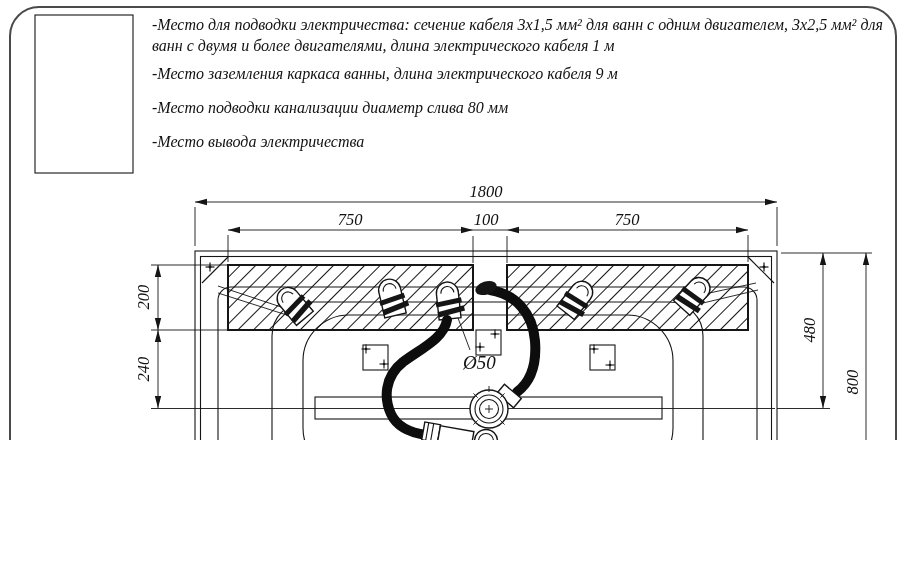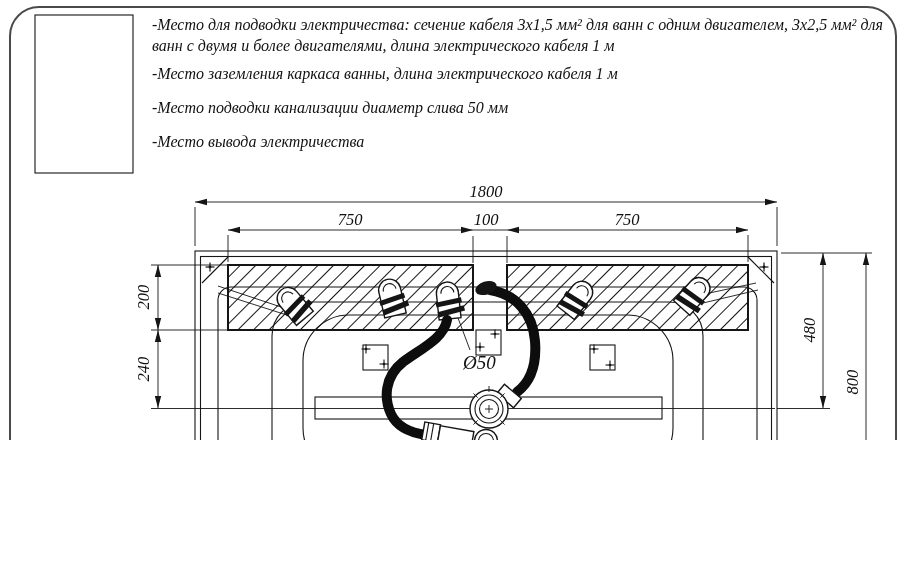--- a/index.html
+++ b/index.html
@@ -27,22 +27,22 @@
 </style>
 </head>
 <body>
 
 <div class="page">
 
   <div class="frame"></div>
 
   <div class="notes">
     <div class="note-line">-Место для подводки электричества: сечение кабеля 3х1,5 мм² для ванн с одним двигателем, 3х2,5 мм² для ванн с двумя и более двигателями, длина электрического кабеля 1 м</div>
-    <div class="note-line">-Место заземления каркаса ванны, длина электрического кабеля 1 м</div>
-    <div class="note-line">-Место подводки канализации диаметр слива 50 мм</div>
+    <div class="note-line">-Место заземления каркаса ванны, длина электрического кабеля 9 м</div>
+    <div class="note-line">-Место подводки канализации диаметр слива 80 мм</div>
     <div class="note-line">-Место вывода электричества</div>
   </div>
 
   <svg width="906" height="566" viewBox="0 0 906 566">
     <defs>
       <pattern id="h" width="11" height="11" patternUnits="userSpaceOnUse" patternTransform="rotate(-45)">
         <line x1="0" y1="5.5" x2="11" y2="5.5" class="hl"></line>
       </pattern>
     </defs>
 

